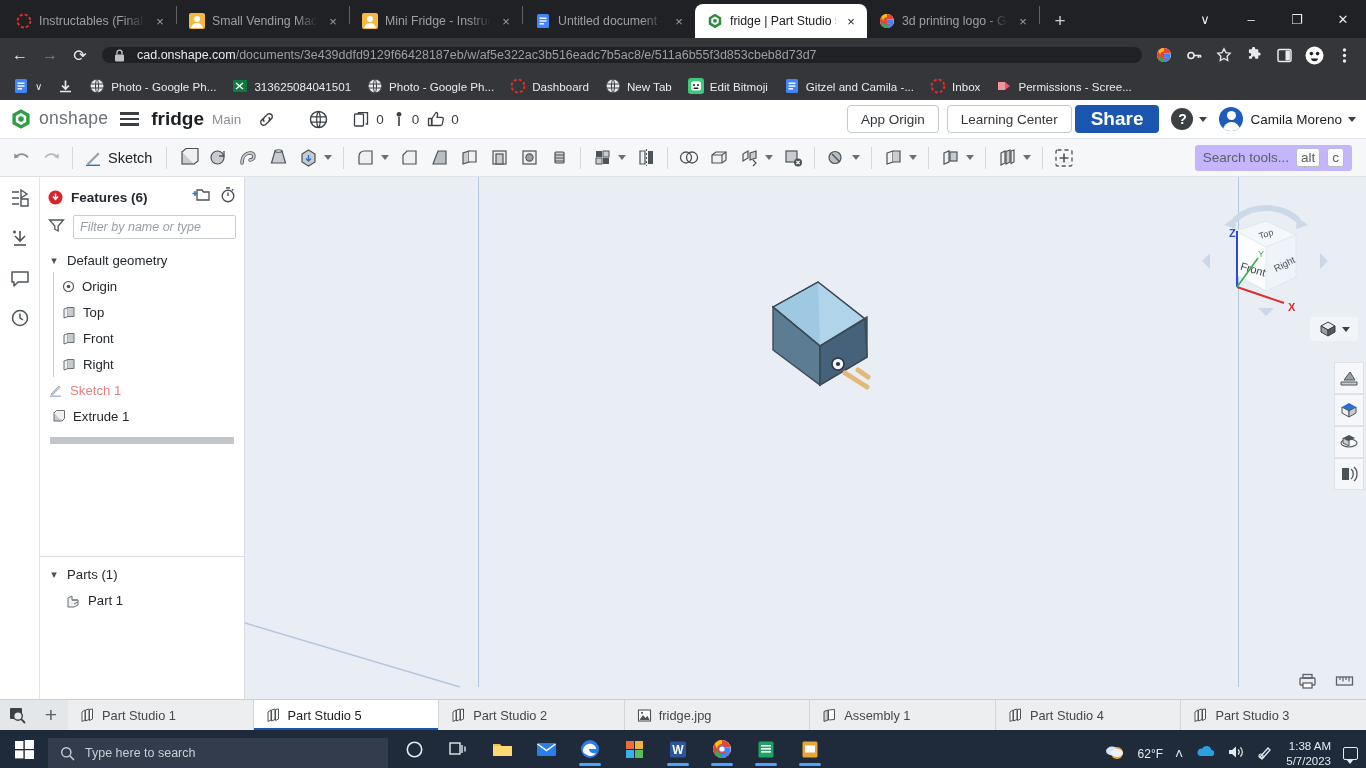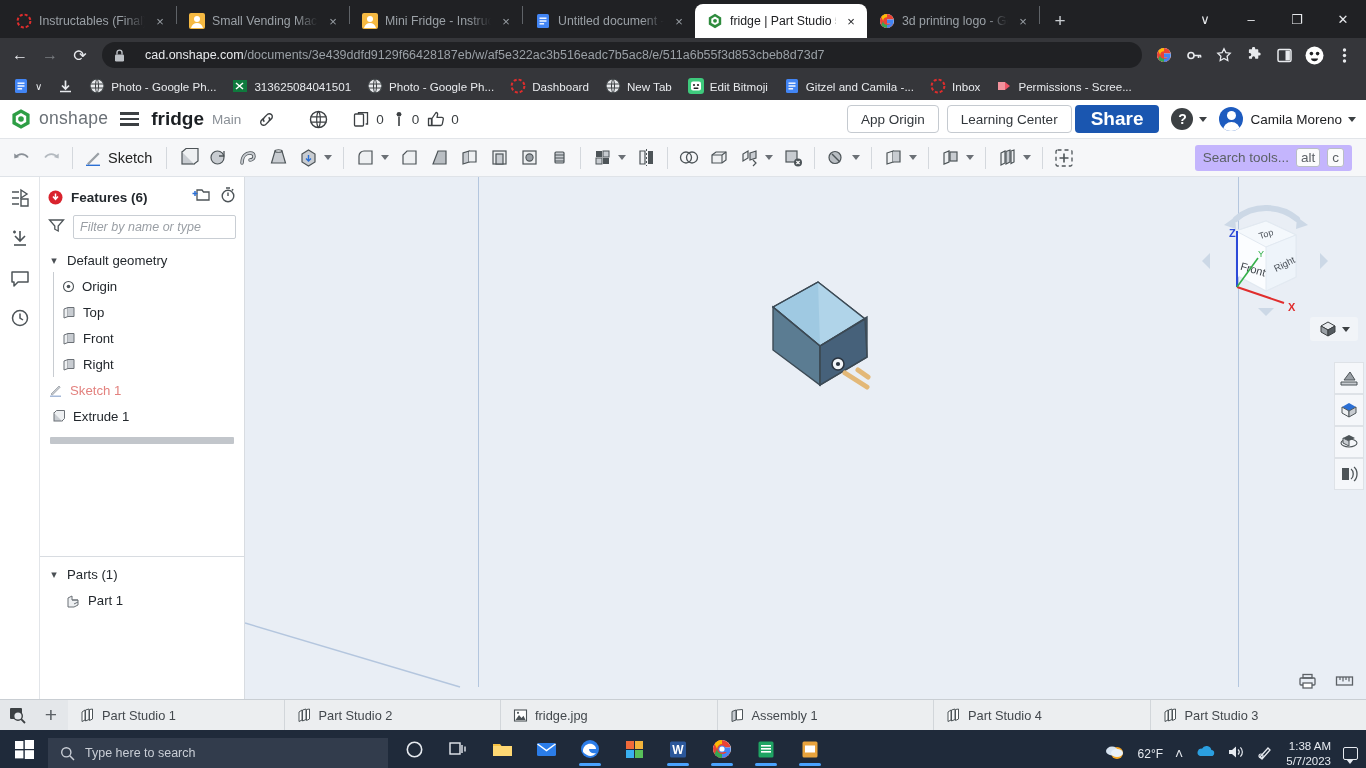--- a/index.html
+++ b/index.html
@@ -44,22 +44,22 @@
     width: 46px; height: 32px; display: flex; align-items: center;
     justify-content: center; color: #e8eaed; font-size: 13px;
   }
 
   
   .navbar { height: 34px; background: #35363a; display: flex; align-items: center; padding: 0 6px; gap: 2px; }
   .navicon { width: 28px; height: 28px; display: flex; align-items: center; justify-content: center;
              color: #e8eaed; border-radius: 50%; }
   .navicon.dim { color: #7b7f83; }
   .omnibox {
-    flex: 1; height: 26px; background: #202124; border-radius: 13px; margin: 0 6px;
-    display: flex; align-items: center; padding: 0 12px; gap: 20px; overflow: hidden;
+    flex: 1; height: 16px; background: #202124; border-radius: 13px; margin: 0 6px;
+    display: flex; align-items: center; padding: 0 12px; gap: 12px; overflow: hidden;
   }
   .omnibox .url { font-size: 12.5px; color: #9aa0a6; white-space: nowrap; }
   .omnibox .url b { color: #e8eaed; font-weight: 400; }
   .omni-right { display: flex; align-items: center; gap: 2px; padding-right: 2px; }
 
   
   .bookmarks { height: 28px; background: #35363a; display: flex; align-items: center;
                padding: 0 6px; gap: 2px; overflow: hidden; }
   .bm { display: flex; align-items: center; gap: 6px; padding: 3px 7px; border-radius: 4px;
         color: #e8eaed; font-size: 11.6px; white-space: nowrap; }
@@ -928,20 +928,28 @@
       </div>
       <div class="dt-icon" style="font-size:21px;color:#5c6166">+</div>
 
       <div class="dt-tab">
         <svg width="15" height="15" viewBox="0 0 15 15">
             <path d="M2 4 5 2v10l-3 1.5z" fill="#fff" stroke="#4d5458" stroke-width="1"></path>
             <path d="M5.5 2 9 1v10.5l-3.5 1.5z" fill="#f2f4f6" stroke="#4d5458" stroke-width="1"></path>
             <path d="M9.5 1.5 12.5 1v10l-3 1.5z" fill="#fff" stroke="#4d5458" stroke-width="1"></path>
           </svg>
         <span>Part Studio 1</span>
+      </div>
+      <div class="dt-tab active">
+        <svg width="15" height="15" viewBox="0 0 15 15">
+            <path d="M2 4 5 2v10l-3 1.5z" fill="#fff" stroke="#4d5458" stroke-width="1"></path>
+            <path d="M5.5 2 9 1v10.5l-3.5 1.5z" fill="#f2f4f6" stroke="#4d5458" stroke-width="1"></path>
+            <path d="M9.5 1.5 12.5 1v10l-3 1.5z" fill="#fff" stroke="#4d5458" stroke-width="1"></path>
+          </svg>
+        <span>Part Studio 5</span>
       </div>
       <div class="dt-tab">
         <svg width="15" height="15" viewBox="0 0 15 15">
             <path d="M2 4 5 2v10l-3 1.5z" fill="#fff" stroke="#4d5458" stroke-width="1"></path>
             <path d="M5.5 2 9 1v10.5l-3.5 1.5z" fill="#f2f4f6" stroke="#4d5458" stroke-width="1"></path>
             <path d="M9.5 1.5 12.5 1v10l-3 1.5z" fill="#fff" stroke="#4d5458" stroke-width="1"></path>
           </svg>
         <span>Part Studio 2</span>
       </div>
       <div class="dt-tab">

